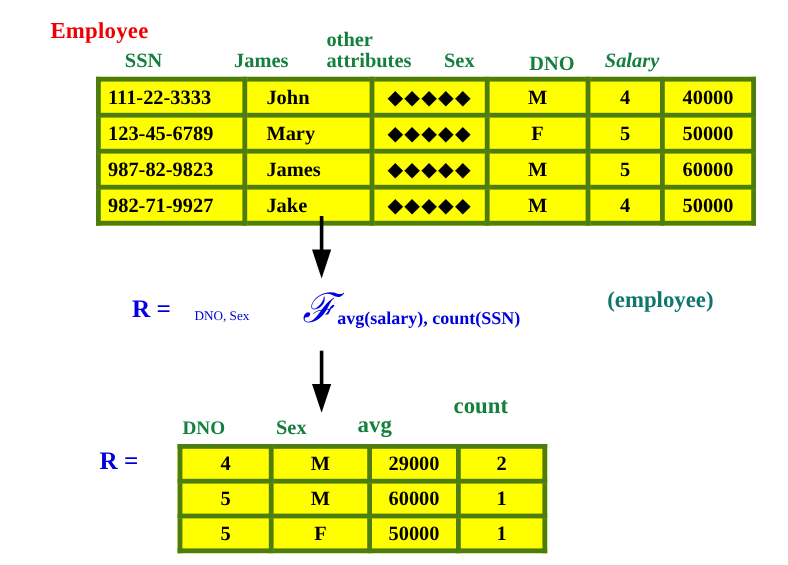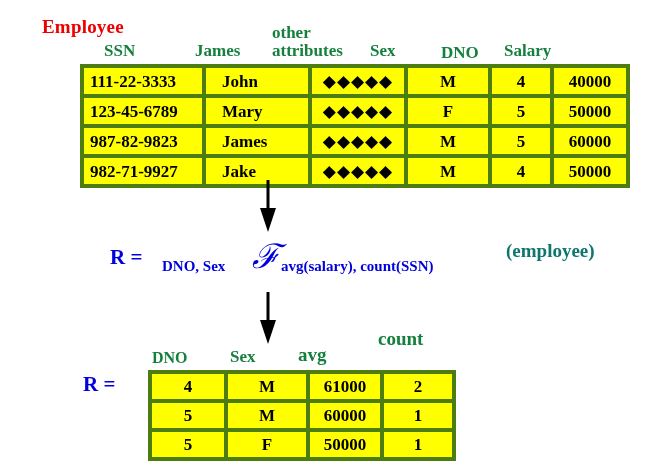--- a/index.html
+++ b/index.html
@@ -71,42 +71,42 @@
     font-size: 17px;
     text-align: left;
     white-space: nowrap;
     line-height: 1.0;
   }
   #hdr-ssn        { left: 104px; top: 42px; width: 70px; }
   #hdr-fname      { left: 195px; top: 42px; width: 86px; }
   #hdr-other      { left: 272px; top: 24px; width: 92px; line-height: 1.05; }
   #hdr-sex        { left: 370px; top: 42px; width: 44px; }
   #hdr-dno        { left: 441px; top: 44px; width: 46px; }
-  #hdr-salary     { left: 504px; top: 42px; width: 70px; }
+  #hdr-salary     { left: 504px; top: 42px; width: 70px; font-style: italic; }
 
   
   .arrow { width: 26px; }
   #arrow-top    { left: 255px; top: 180px; }
   #arrow-bottom { left: 255px; top: 292px; }
 
   
   #expr-r-label {
     left: 110px;
     top: 245px;
     color: #0000dd;
     font-size: 21px;
     font-weight: bold;
     white-space: nowrap;
   }
   #expr-group-by {
     left: 162px;
     top: 258px;
     color: #0000dd;
-    font-size: 15px;
-    font-weight: bold;
+    font-size: 11px;
+    font-weight: normal;
     white-space: nowrap;
   }
   #expr-script-f {
     left: 252px;
     top: 232px;
     color: #0000dd;
     font-size: 34px;
     font-family: "DejaVu Serif", "Liberation Serif", serif;
     font-style: italic;
     font-weight: normal;
@@ -238,21 +238,21 @@
 
 <div class="abs hdr" id="rhdr-count">count</div>
 
 <div class="abs" id="result-r-label">R =</div>
 
 <table class="grid abs" id="result-table">
   <tbody>
     <tr>
       <td class="c-dno">4</td>
       <td class="c-sex">M</td>
-      <td class="c-avg">61000</td>
+      <td class="c-avg">29000</td>
       <td class="c-count">2</td>
     </tr>
     <tr>
       <td class="c-dno">5</td>
       <td class="c-sex">M</td>
       <td class="c-avg">60000</td>
       <td class="c-count">1</td>
     </tr>
     <tr>
       <td class="c-dno">5</td>

